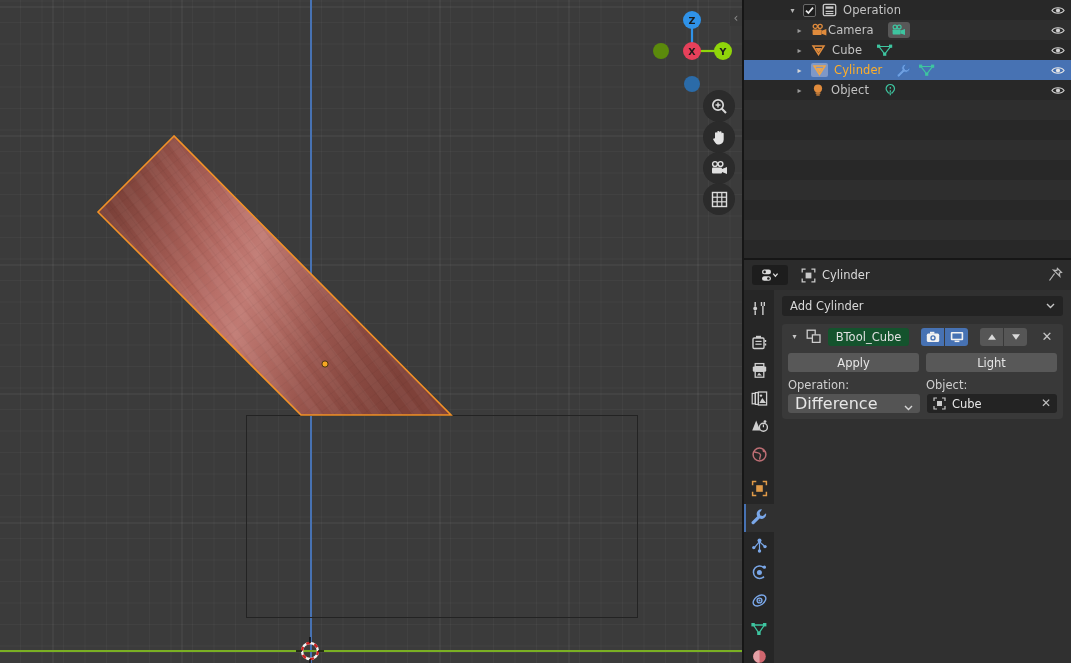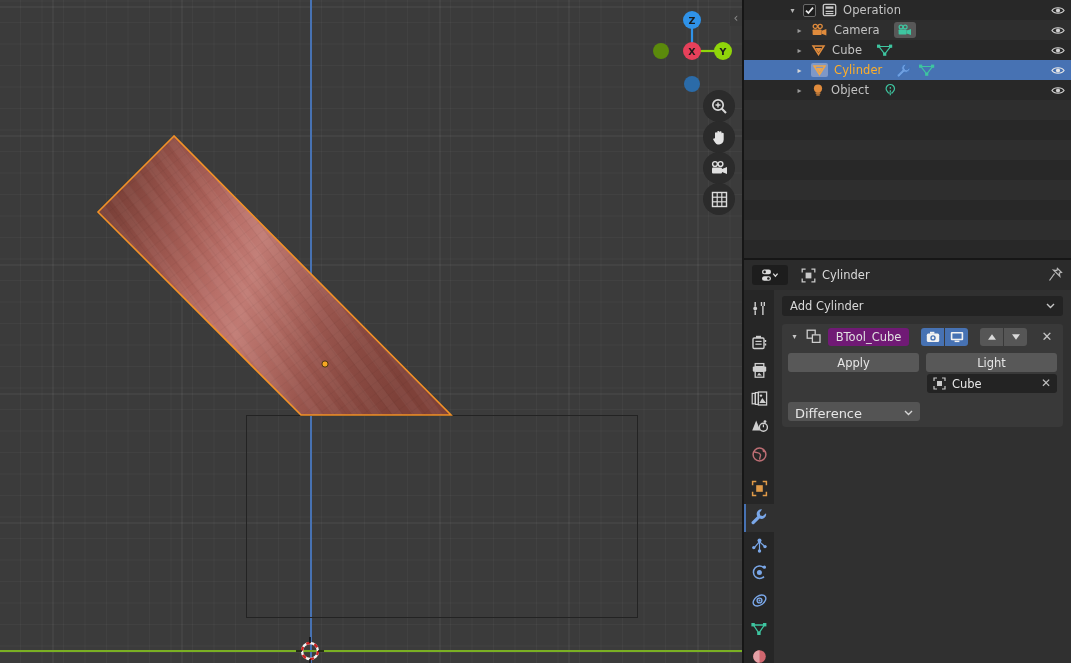--- a/index.html
+++ b/index.html
@@ -150,21 +150,21 @@
     margin-top:8px; background:#393939; border-radius:4px;
     padding:0; overflow:hidden;
   }
   .mod-header {
     height:25px; display:flex; align-items:center; padding:0 6px; gap:4px;
     background:#393939;
   }
   .mod-expand { width:13px; height:13px; display:flex; align-items:center; justify-content:center; }
   .mod-icon { width:17px; height:15px; display:flex; align-items:center; justify-content:center; }
   .mod-name {
-    flex:1; height:18px; background:#701a75; border-radius:3px;
+    flex:1; height:18px; background:#14532d; border-radius:3px;
     display:flex; align-items:center; justify-content:center;
     font-size:11.5px; color:#e0e0e0; max-width:86px; margin-left:2px;
   }
   .tog-group { display:flex; gap:1px; margin-left:8px; }
   .tog {
     width:23px; height:18px; background:#4772b3;
     display:flex; align-items:center; justify-content:center;
   }
   .tog:first-child { border-radius:3px 0 0 3px; }
   .tog:last-child { border-radius:0 3px 3px 0; }
@@ -186,21 +186,21 @@
     flex:1; height:19px; background:#585858; border-radius:3px;
     display:flex; align-items:center; justify-content:center;
     font-size:11.5px; color:#e6e6e6;
   }
   .label-row { display:flex; gap:7px; margin-top:6px; }
   .label-row .lbl { flex:1; font-size:11.5px; color:#cfcfcf; }
   .field-row { display:flex; gap:7px; margin-top:2px; }
   .dropdown {
     flex:1; height:19px; background:#545454; border-radius:3px;
     display:flex; align-items:flex-end; padding:0 7px;
-    font-size:13px; color:#e6e6e6; position:relative;margin-top:28px;
+    font-size:16px; color:#e6e6e6; position:relative;
   }
   .dropdown .chev { position:absolute; right:6px; top:4px; }
   .objfield {
     flex:1; height:19px; background:#232323; border-radius:3px;
     display:flex; align-items:center; padding:0 6px; gap:6px;
     font-size:11.5px; color:#e6e6e6; position:relative;
   }
   .objfield .xx { position:absolute; right:6px; top:2px; font-size:12px; color:#c0c0c0; }
   .slider-row {
     margin-top:3px; margin-left:7px; height:19px; background:#545454;
@@ -351,21 +351,21 @@
       <span class="ol-indent" style="width:45px"></span>
       <span class="ol-disc" style="color:#9a9a9a;font-size:8px">▸</span>
       <span style="margin-left:5px;display:inline-flex">
         <svg width="17" height="14" viewBox="0 0 17 14">
           <circle cx="4.3" cy="3.4" r="2.1" fill="none" stroke="#e08b3c" stroke-width="1.3"></circle>
           <circle cx="9.1" cy="3.4" r="2.1" fill="none" stroke="#e08b3c" stroke-width="1.3"></circle>
           <rect x="1.6" y="6.4" width="9" height="5.6" rx="0.8" fill="#e08b3c"></rect>
           <polygon points="10.6,7.7 15.4,6 15.4,12.4 10.6,10.7" fill="#e08b3c"></polygon>
         </svg>
       </span>
-      <span class="ol-label" style="margin-left:6px">Camera</span>
+      <span class="ol-label" style="">Camera</span>
       <span style="margin-left:14px;width:22px;height:16px;background:#585858;border-radius:3px;display:inline-flex;align-items:center;justify-content:center;">
         <svg width="16" height="12" viewBox="0 0 16 12">
           <circle cx="4" cy="3" r="1.9" fill="none" stroke="#3ec5a0" stroke-width="1.2"></circle>
           <circle cx="8.2" cy="3" r="1.9" fill="none" stroke="#3ec5a0" stroke-width="1.2"></circle>
           <rect x="1.6" y="5.5" width="8" height="5" rx="0.7" fill="#3ec5a0"></rect>
           <polygon points="9.6,6.6 14,5 14,11 9.6,9.4" fill="#3ec5a0"></polygon>
         </svg>
       </span>
       <span class="ol-eye">
         <svg width="15" height="11" viewBox="0 0 15 11">
@@ -684,20 +684,24 @@
           </span>
           <span class="x-btn">✕</span>
         </div>
 
         <div class="mod-content">
           <div class="btn-row">
             <span class="wide-btn">Apply</span>
             <span class="wide-btn">Light</span>
           </div>
 
+          <div class="label-row">
+            <span class="lbl">Operation:</span>
+            <span class="lbl">Object:</span>
+          </div>
 
           <div class="field-row">
             <span class="dropdown">
               <span>Difference</span>
               <span class="chev">
                 <svg width="11" height="11" viewBox="0 0 11 11">
                   <path d="M2 4 L5.5 7.5 L9 4" fill="none" stroke="#d6d6d6" stroke-width="1.4"></path>
                 </svg>
               </span>
             </span>

